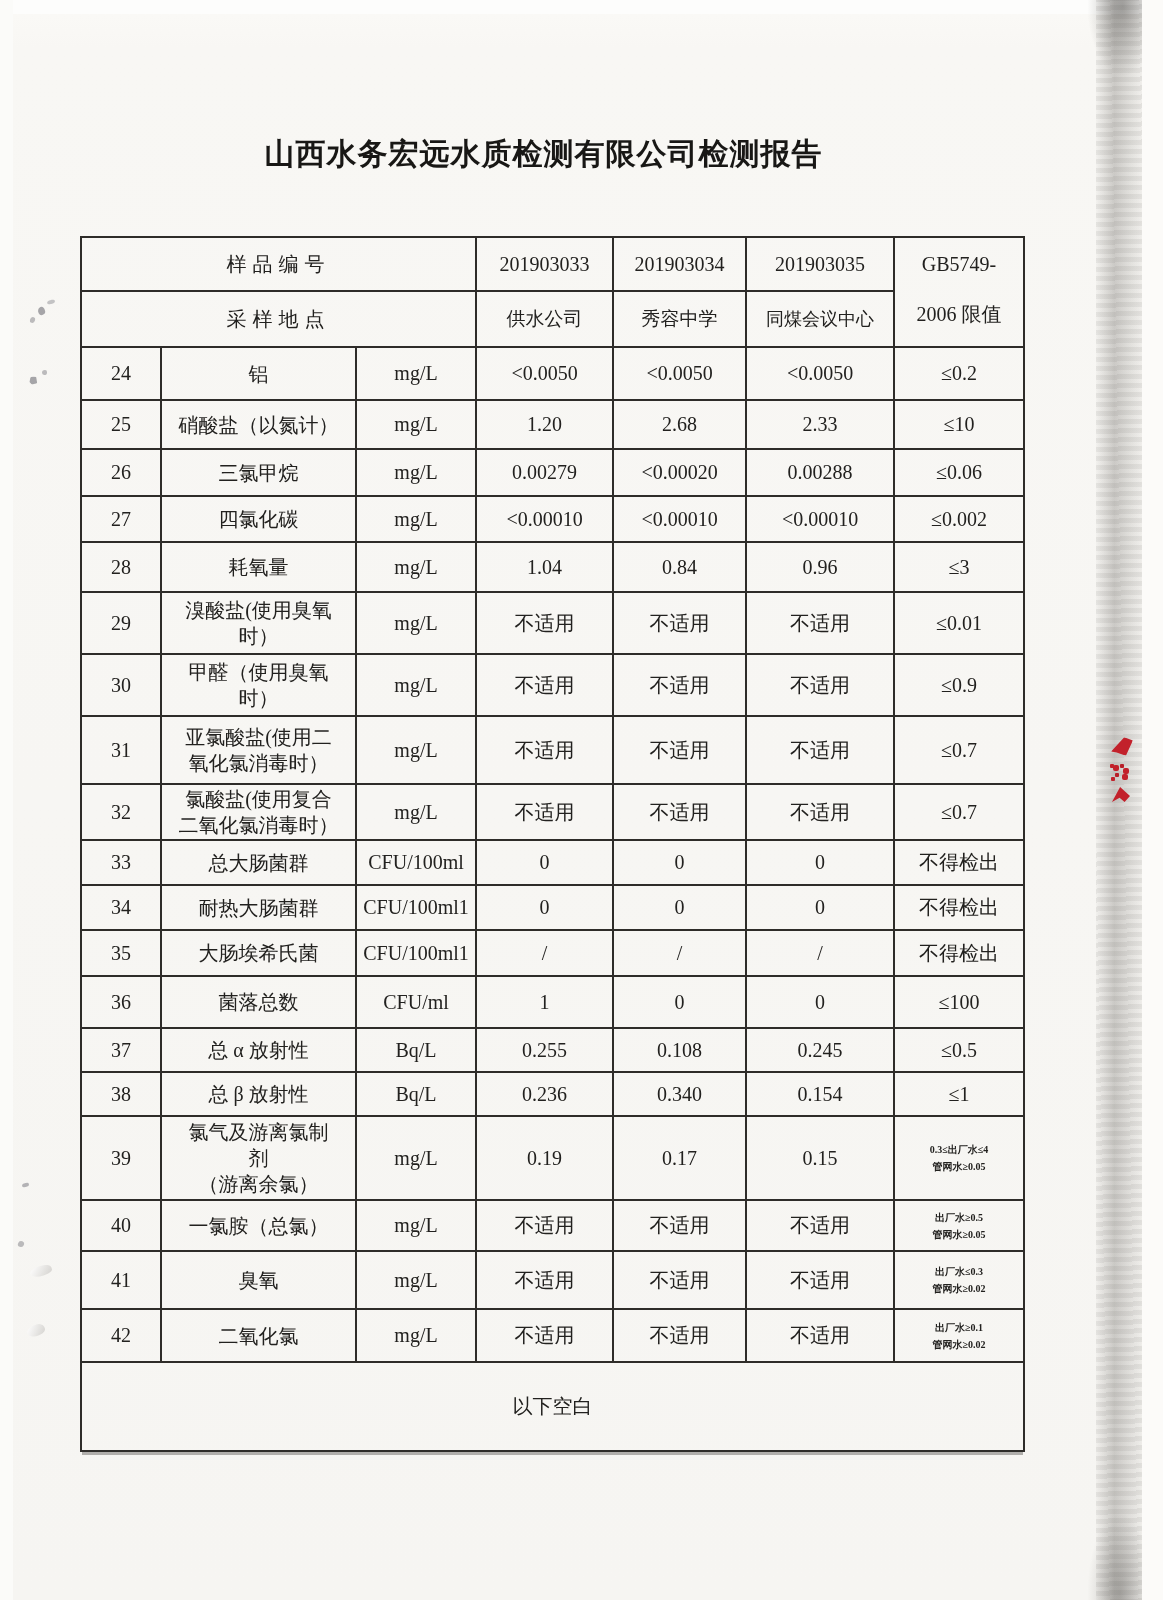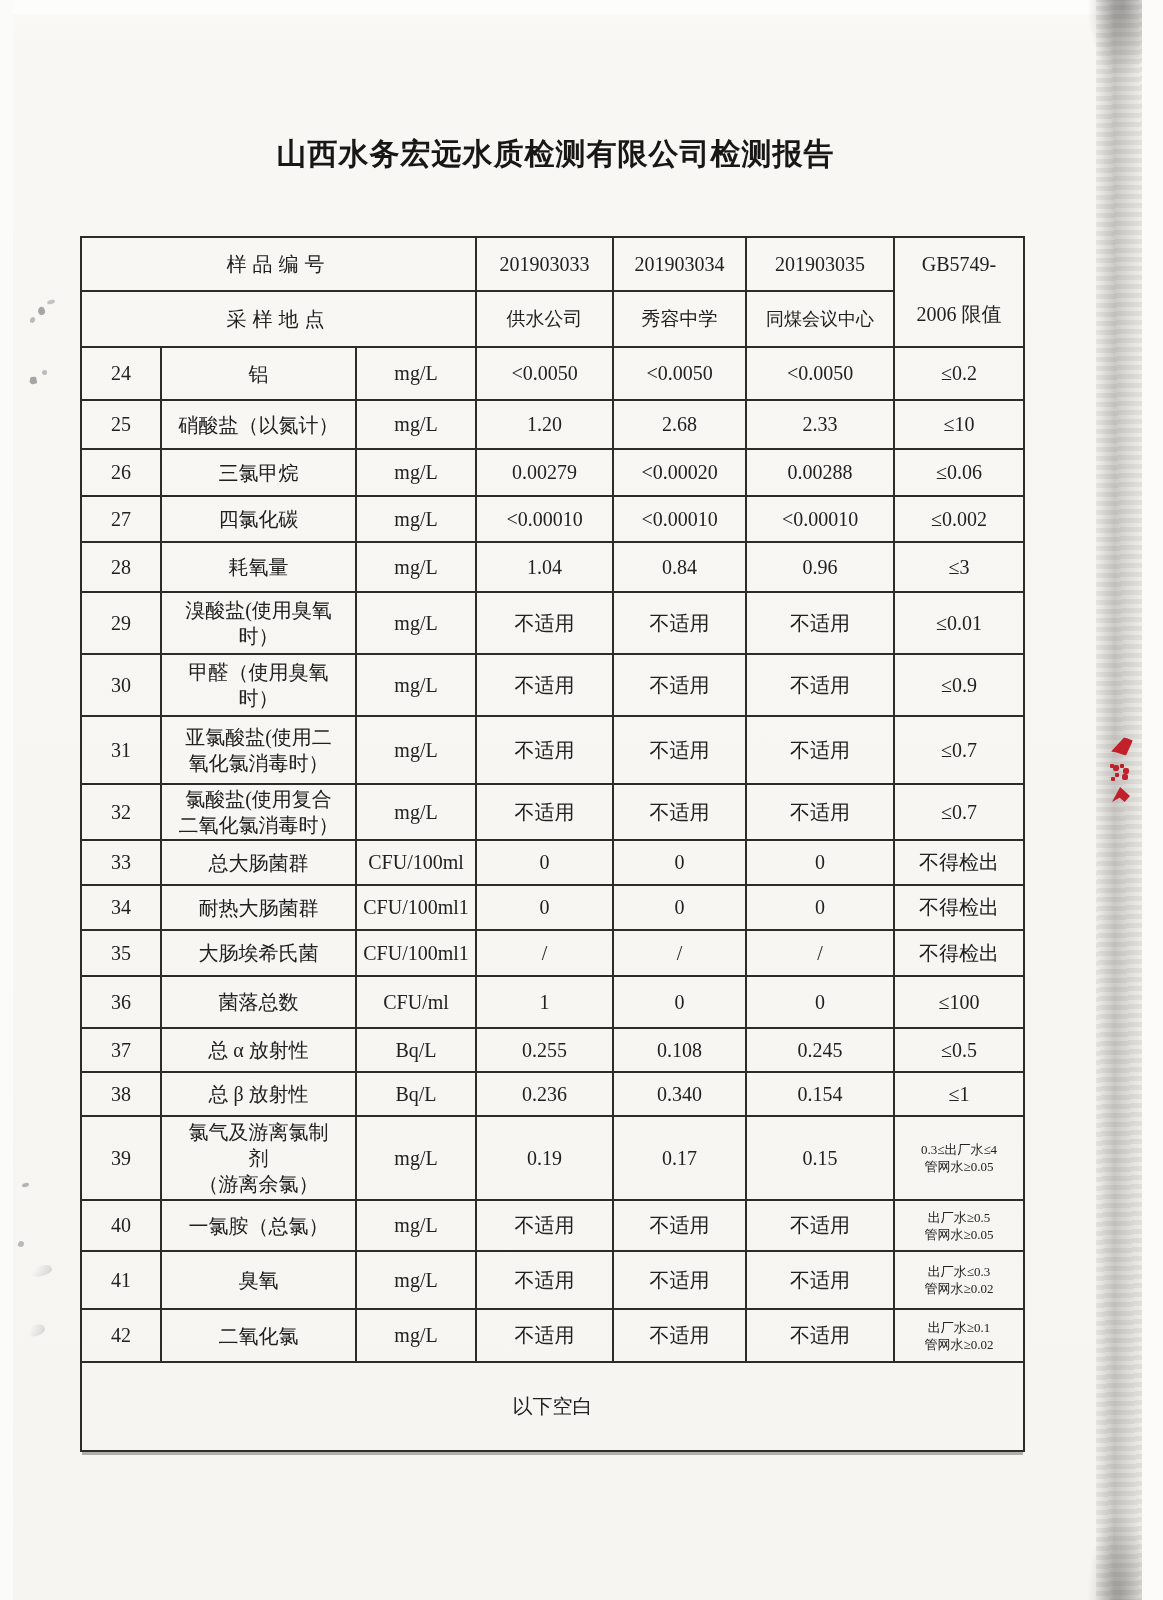--- a/index.html
+++ b/index.html
@@ -44,21 +44,21 @@
   .sp4 { left:29px; top:376px; width:9px; height:9px; transform:rotate(30deg); clip-path:polygon(0 30%, 55% 0, 100% 55%, 55% 100%, 20% 85%); }
   .sp5 { left:42px; top:370px; width:5px; height:5px; background:rgba(98,98,106,0.4); }
   .sp6 { left:22px; top:1183px; width:7px; height:4px; transform:rotate(-10deg); background:rgba(98,98,106,0.45); }
   .sp7 { left:18px; top:1241px; width:6px; height:6px; transform:rotate(20deg); background:rgba(98,98,106,0.4); }
   .dent { position:absolute; background:linear-gradient(135deg, rgba(255,255,255,0.9), rgba(150,147,142,0.35)); border-radius:50% 50% 40% 60%; }
   .d1 { left:30px; top:1266px; width:22px; height:10px; transform:rotate(-18deg); }
   .d2 { left:27px; top:1325px; width:18px; height:11px; transform:rotate(-24deg); }
 
   
   .doc-title {
-    position:absolute; left:84px; top:134px; width:943px;
+    position:absolute; left:72px; top:134px; width:943px;
     text-align:center; font-family:"Liberation Sans","DejaVu Sans",sans-serif;
     font-size:30px; font-weight:700; letter-spacing:1px; color:#181715;
   }
   .meta-line {
     position:absolute; left:93px; top:197px; width:918px;
     display:flex; justify-content:space-between; align-items:baseline;
     font-family:"Liberation Sans","DejaVu Sans",sans-serif;
     font-size:20px; font-weight:700; color:#1b1a18;
   }
 
@@ -71,21 +71,21 @@
     border:2px solid #2e2c29; padding:0; vertical-align:middle;
     text-align:center; font-size:20px; color:#22211f;
     overflow:hidden;
   }
   td.c-hlabel { font-size:20px; letter-spacing:6px; }
   td.c-name { text-align:left; padding-left:13px; line-height:26px; }
   td.c-unit { font-size:16px; }
   td.c-limithead { vertical-align:middle;border-radius:18px; }
   .limithead-inner { display:flex; flex-direction:column; justify-content:space-around; height:100px; padding:2px 0 6px; }
   td.c-limit { font-size:19px; }
-  td.c-limit.small { font-size:13px; line-height:17px; font-weight:400;text-align:center; }
+  td.c-limit.small { font-size:10px; line-height:17px; font-weight:700;text-align:center; }
   td.c-blank { text-align:left; vertical-align:top; padding:8px 0 0 14px; font-size:20px; }
 </style>
 </head>
 <body>
 
 <div class="page">
 
   <div class="top-margin"></div>
   <div class="left-margin"></div>
   <div class="edge-band"></div>

